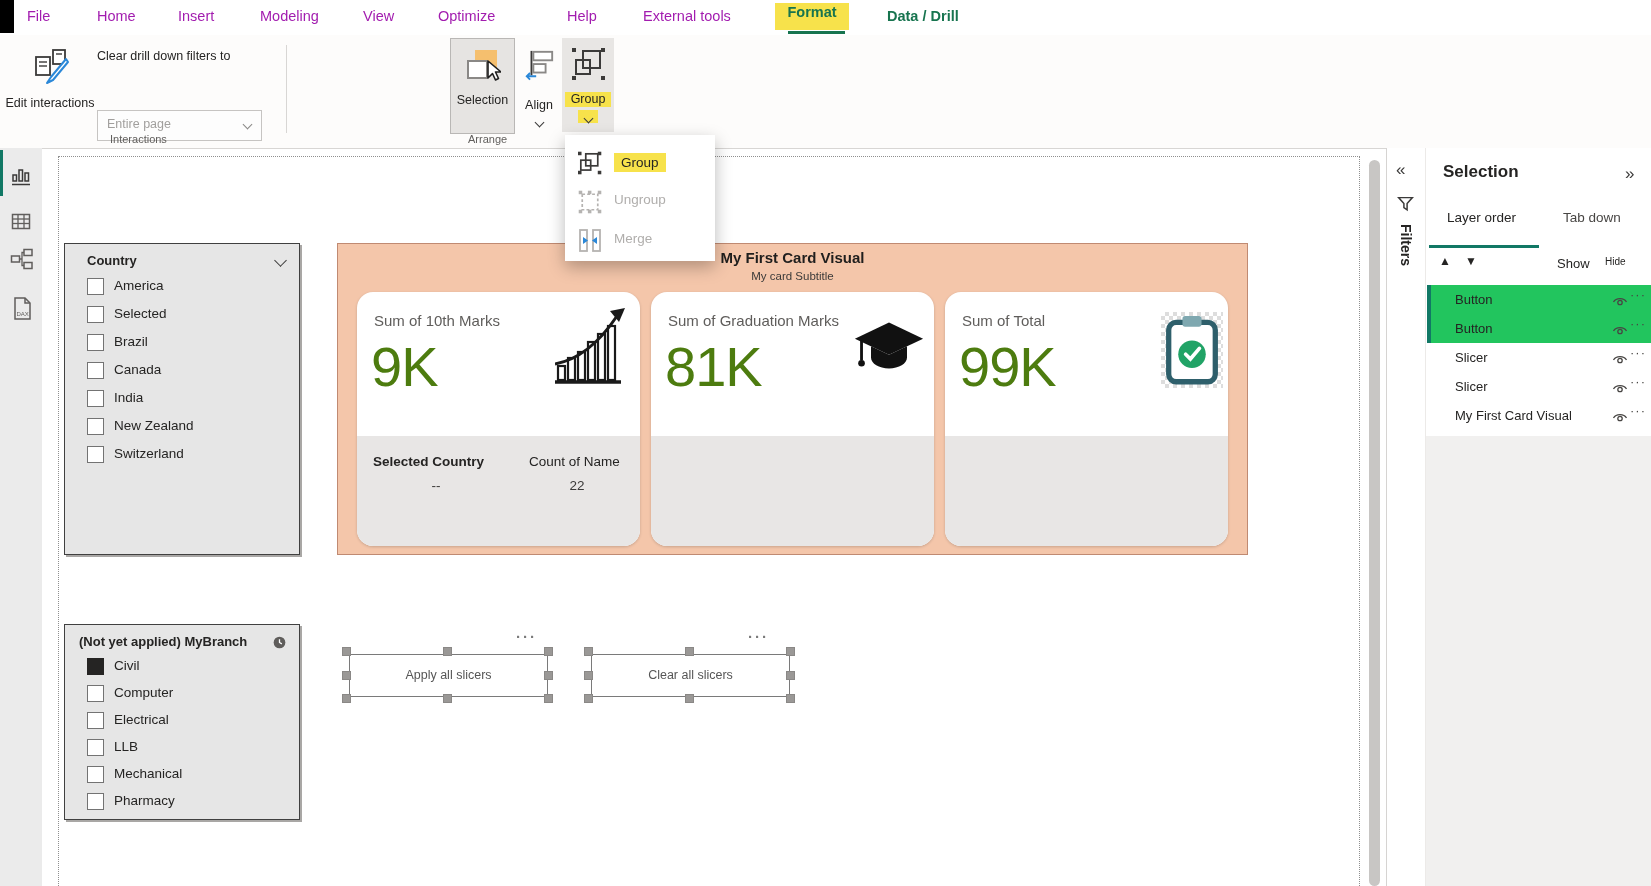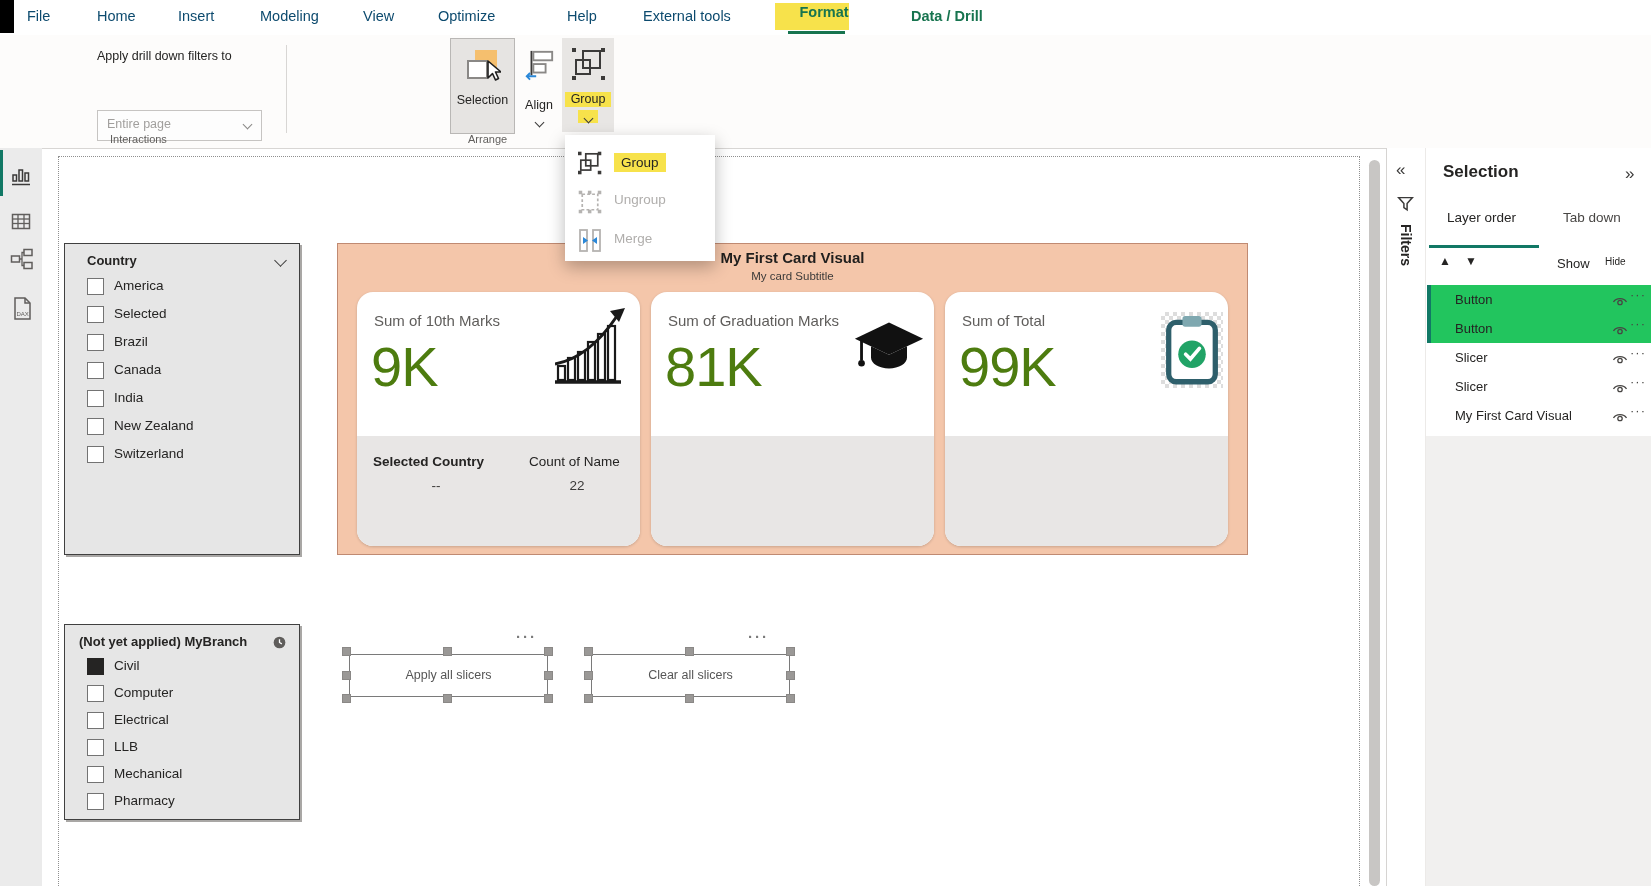--- a/index.html
+++ b/index.html
@@ -1,22 +1,22 @@
 <!DOCTYPE html>
 <html><head>
 <meta charset="utf-8">
 <style>
   html,body{margin:0;padding:0;background:#fff;}
   #app{position:relative;width:1651px;height:886px;overflow:hidden;
        font-family:"Liberation Sans","DejaVu Sans",sans-serif;color:#252423;background:#fff;}
   .abs{position:absolute;}
   
   .menubar{position:absolute;left:0;top:0;width:1651px;height:35px;background:#fff;}
-  .menu-item{position:absolute;top:8px;font-size:14.5px;color:#0c4a6e;white-space:nowrap;cursor:default;}
-  .menu-item.green{color:#17744f;font-weight:700;margin-left:24px;}
+  .menu-item{position:absolute;top:8px;font-size:14.5px;color:#a21caf;white-space:nowrap;cursor:default;}
+  .menu-item.green{color:#17744f;font-weight:700;}
   .hl-yellow{background:#f7e24b;}
   .format-wrap{position:absolute;left:775px;top:3px;width:74px;height:27px;text-align:center;}
   .format-underline{position:absolute;left:788px;top:31px;width:57px;height:3px;background:#17744f;}
   .black-corner{position:absolute;left:0;top:0;width:14px;height:33px;background:#000;}
   
   .ribbon{position:absolute;left:0;top:35px;width:1651px;height:113px;background:#fdfcfb;border-bottom:1px solid #d8d6d4;}
   .rb-label{position:absolute;font-size:12.5px;color:#252423;text-align:center;line-height:15px;}
   .rb-group-label{position:absolute;font-size:11px;color:#605e5c;}
   .rb-divider{position:absolute;top:10px;width:1px;height:88px;background:#d8d6d4;}
   .chev{display:inline-block;width:6px;height:6px;border-right:1.5px solid #3b3a39;border-bottom:1.5px solid #3b3a39;transform:rotate(45deg);margin-left:4px;vertical-align:2px;}
@@ -98,22 +98,35 @@
     <span class="menu-item" style="left:643px">External tools</span>
     <span class="format-wrap hl-yellow">
       <span class="menu-item green" style="position:static">Format</span>
     </span>
     <div class="format-underline"></div>
     <span class="menu-item green" style="left:887px">Data / Drill</span>
   </div>
 
   <div class="ribbon">
 
-
-    <span class="rb-label" style="left:97px;top:14px;text-align:left">Apply drill down filters to</span>
+    <div class="abs" style="left:5px;top:10px;width:90px;height:90px">
+      <span class="abs" style="left:28px;top:2px">
+        <svg width="38" height="38" viewBox="0 0 38 38">
+          <rect x="3" y="10" width="14" height="18" fill="#fff" stroke="#3b3a39" stroke-width="1.8"></rect>
+          <line x1="6" y1="15" x2="14" y2="15" stroke="#3b3a39" stroke-width="1.4"></line>
+          <line x1="6" y1="19" x2="14" y2="19" stroke="#3b3a39" stroke-width="1.4"></line>
+          <rect x="20" y="3" width="12" height="14" fill="#fff" stroke="#3b3a39" stroke-width="1.8"></rect>
+          <line x1="23" y1="7" x2="29" y2="7" stroke="#3b3a39" stroke-width="1.4"></line>
+          <path d="M33 12 L18 30 l-4 6 6-3 L35 15 z" fill="#fff" stroke="#2b88d8" stroke-width="2" stroke-linejoin="round"></path>
+        </svg>
+      </span>
+      <span class="rb-label" style="left:0;top:51px;width:90px">Edit interactions</span>
+    </div>
+
+    <span class="rb-label" style="left:97px;top:14px;text-align:left">Clear drill down filters to</span>
     <div class="drill-box">
       <span class="val">Entire page</span>
       <span class="chev grey"></span>
     </div>
     <span class="rb-group-label" style="left:110px;top:98px">Interactions</span>
 
     <div class="rb-divider" style="left:286px"></div>
 
 
 

